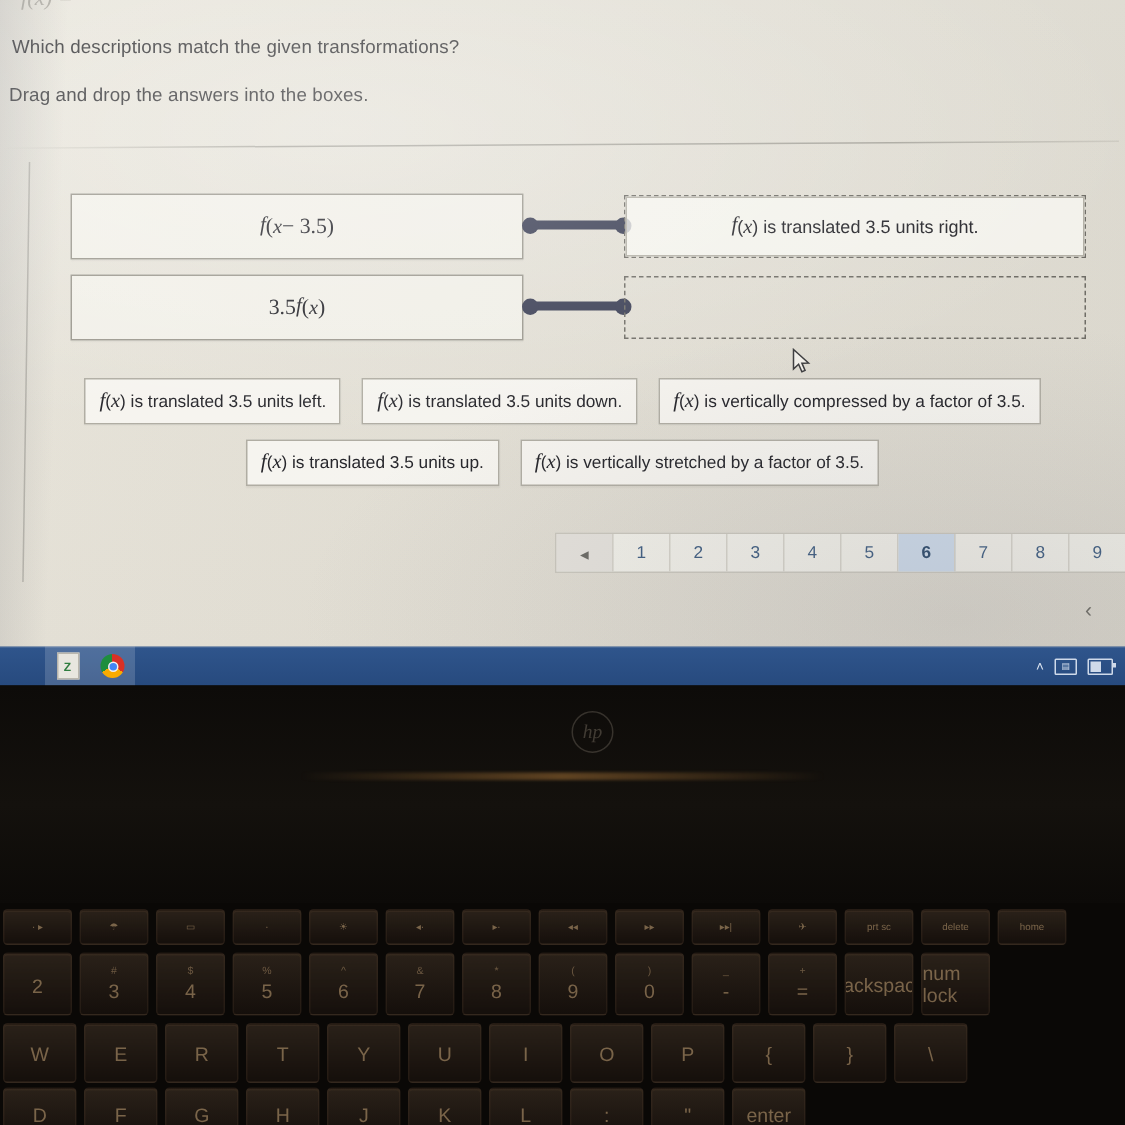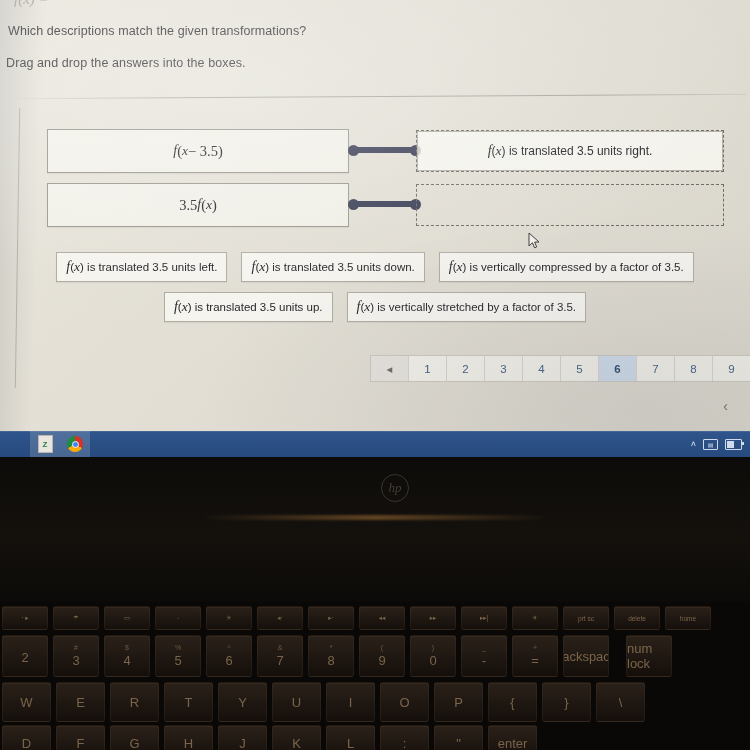--- a/index.html
+++ b/index.html
@@ -165,21 +165,21 @@
   }
   .krow.fn{top:4px;gap:5px;}
   .krow.fn .key{width:44px;height:22px;font-size:6.5px;}
   .krow.num{top:33px;gap:5px;}
   .krow.num .key{width:44px;height:40px;font-size:13px;flex-direction:column;gap:2px;}
   .key .sup{font-size:7px;color:rgba(205,170,125,.42);}
   .krow.qw{top:80px;gap:5px;}
   .krow.qw .key{width:47px;height:38px;font-size:13px;}
   .krow.as{top:123px;gap:5px;}
   .krow.as .key{width:47px;height:34px;font-size:13px;}
-  .key.wide{width:62px;font-size:7px;margin-left:12px;}
+  .key.wide{width:62px;font-size:7px;}
   .key.xwide{width:78px;font-size:7px;}
 </style>
 </head>
 <body>
 
 <div id="screen">
 
   <div class="cutoff-expr">f(x) =</div>
 
   <div class="q-line" id="q1">Which descriptions match the given transformations?</div>

